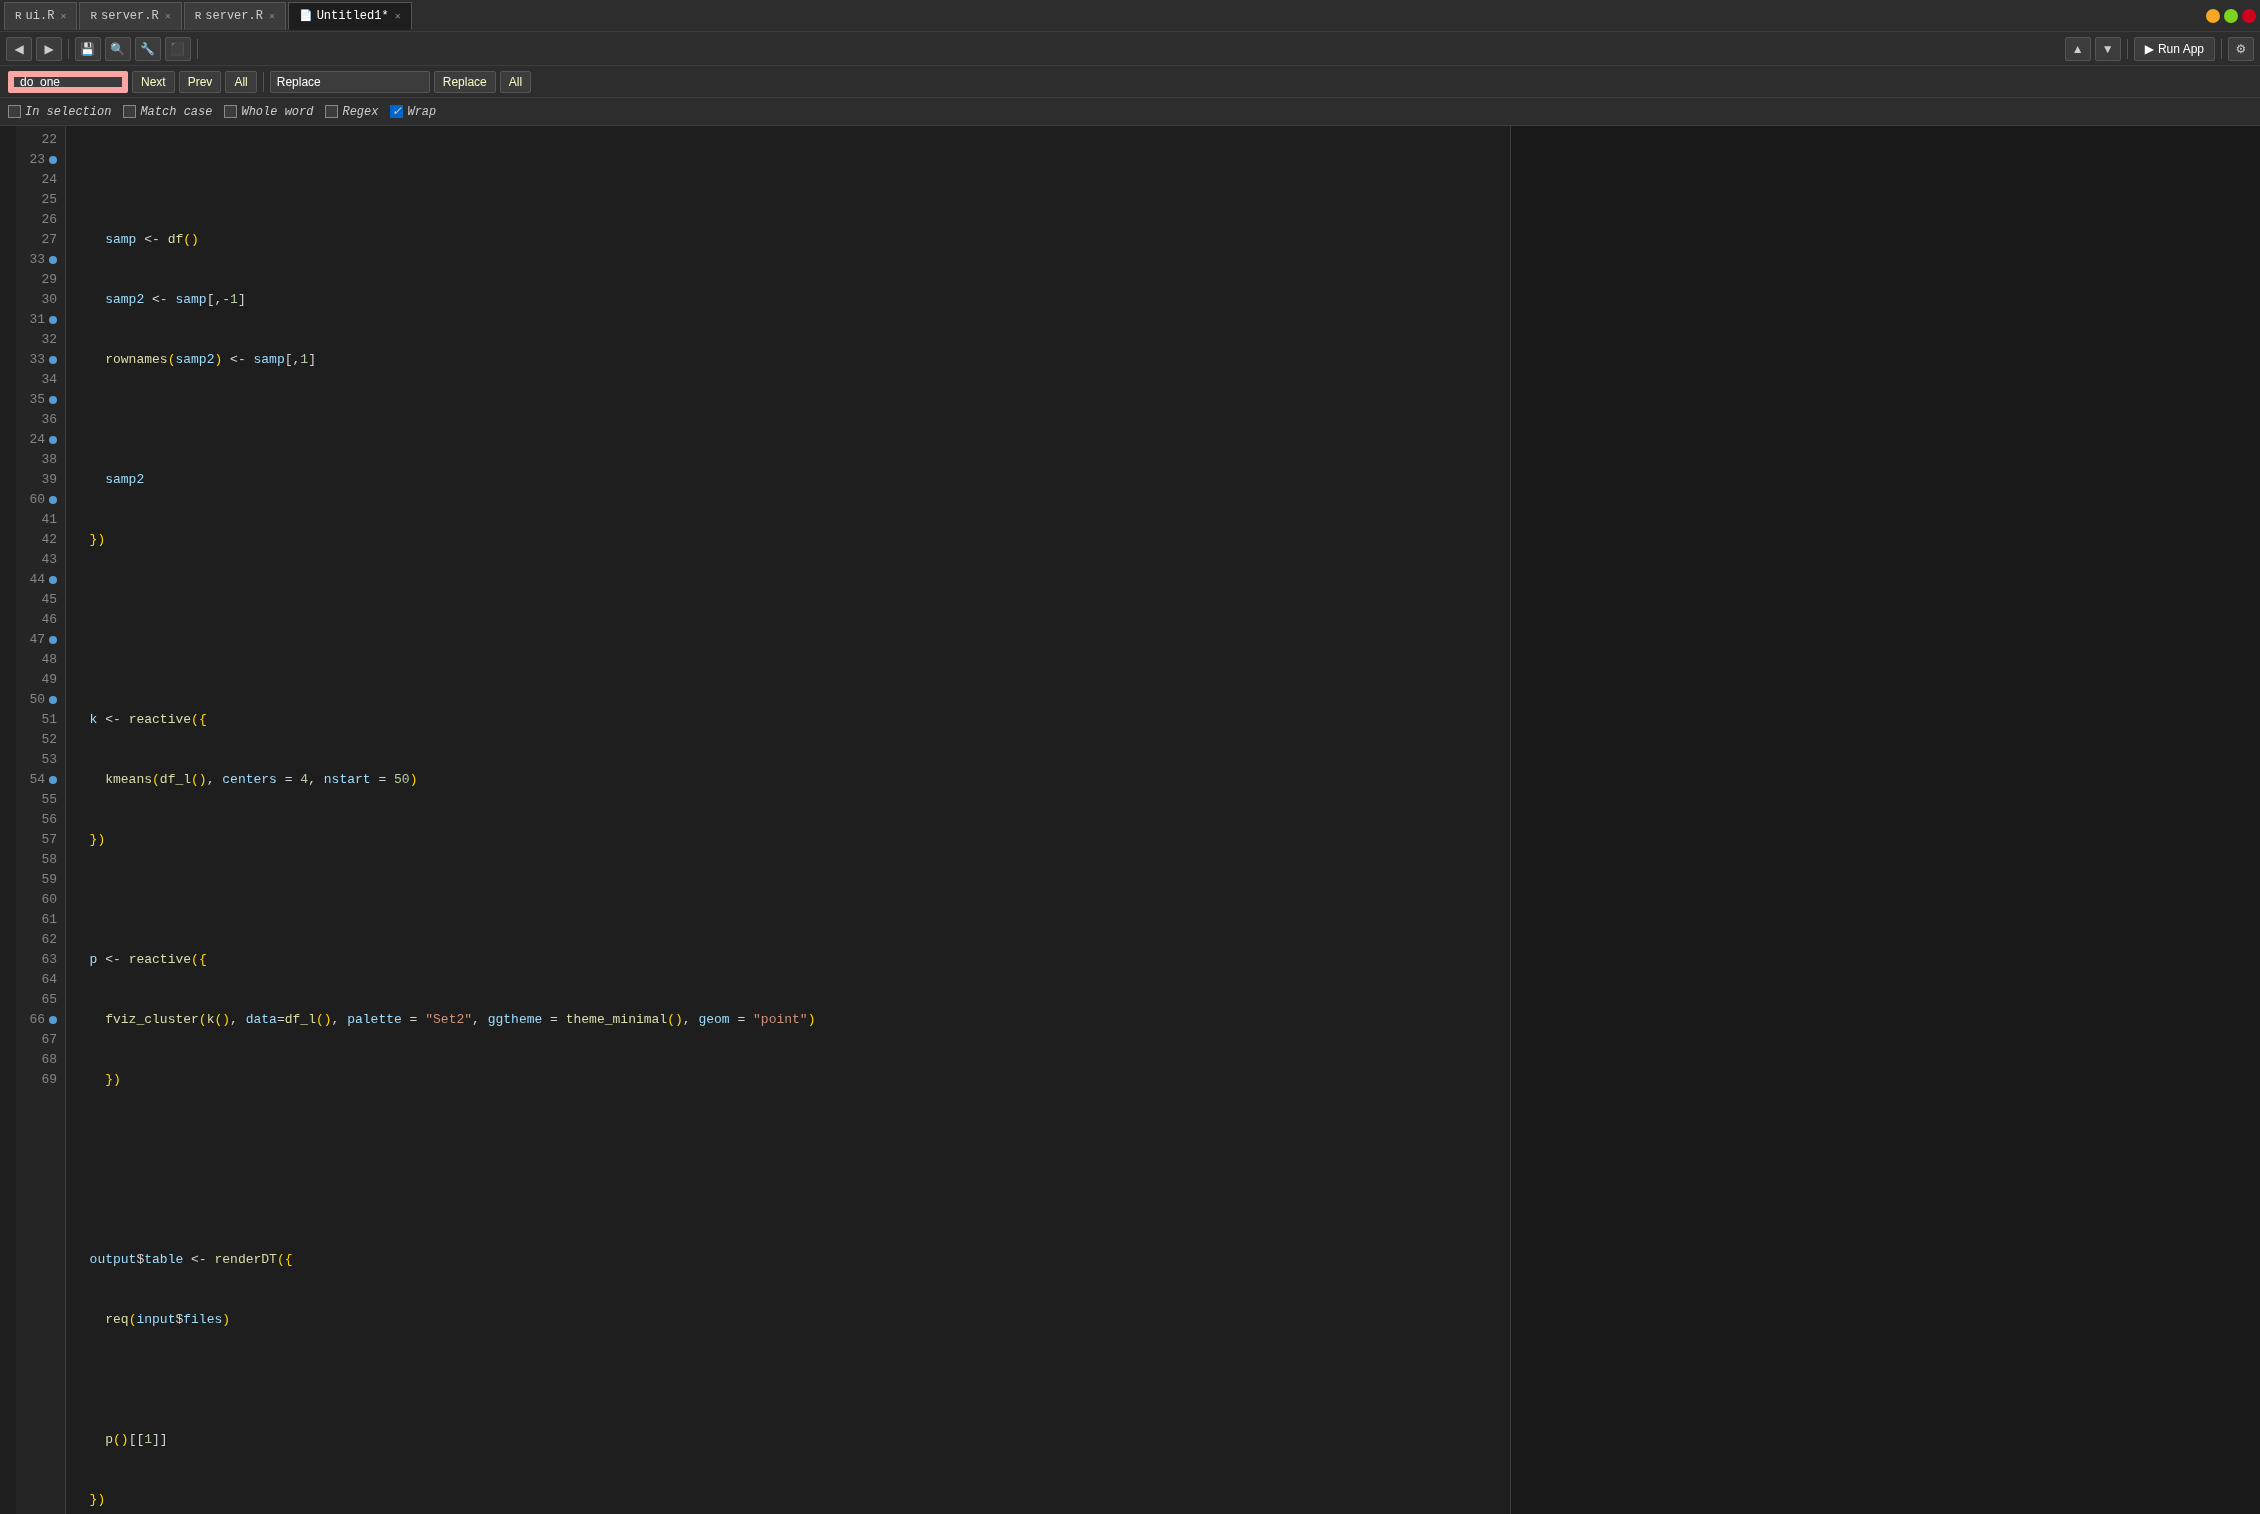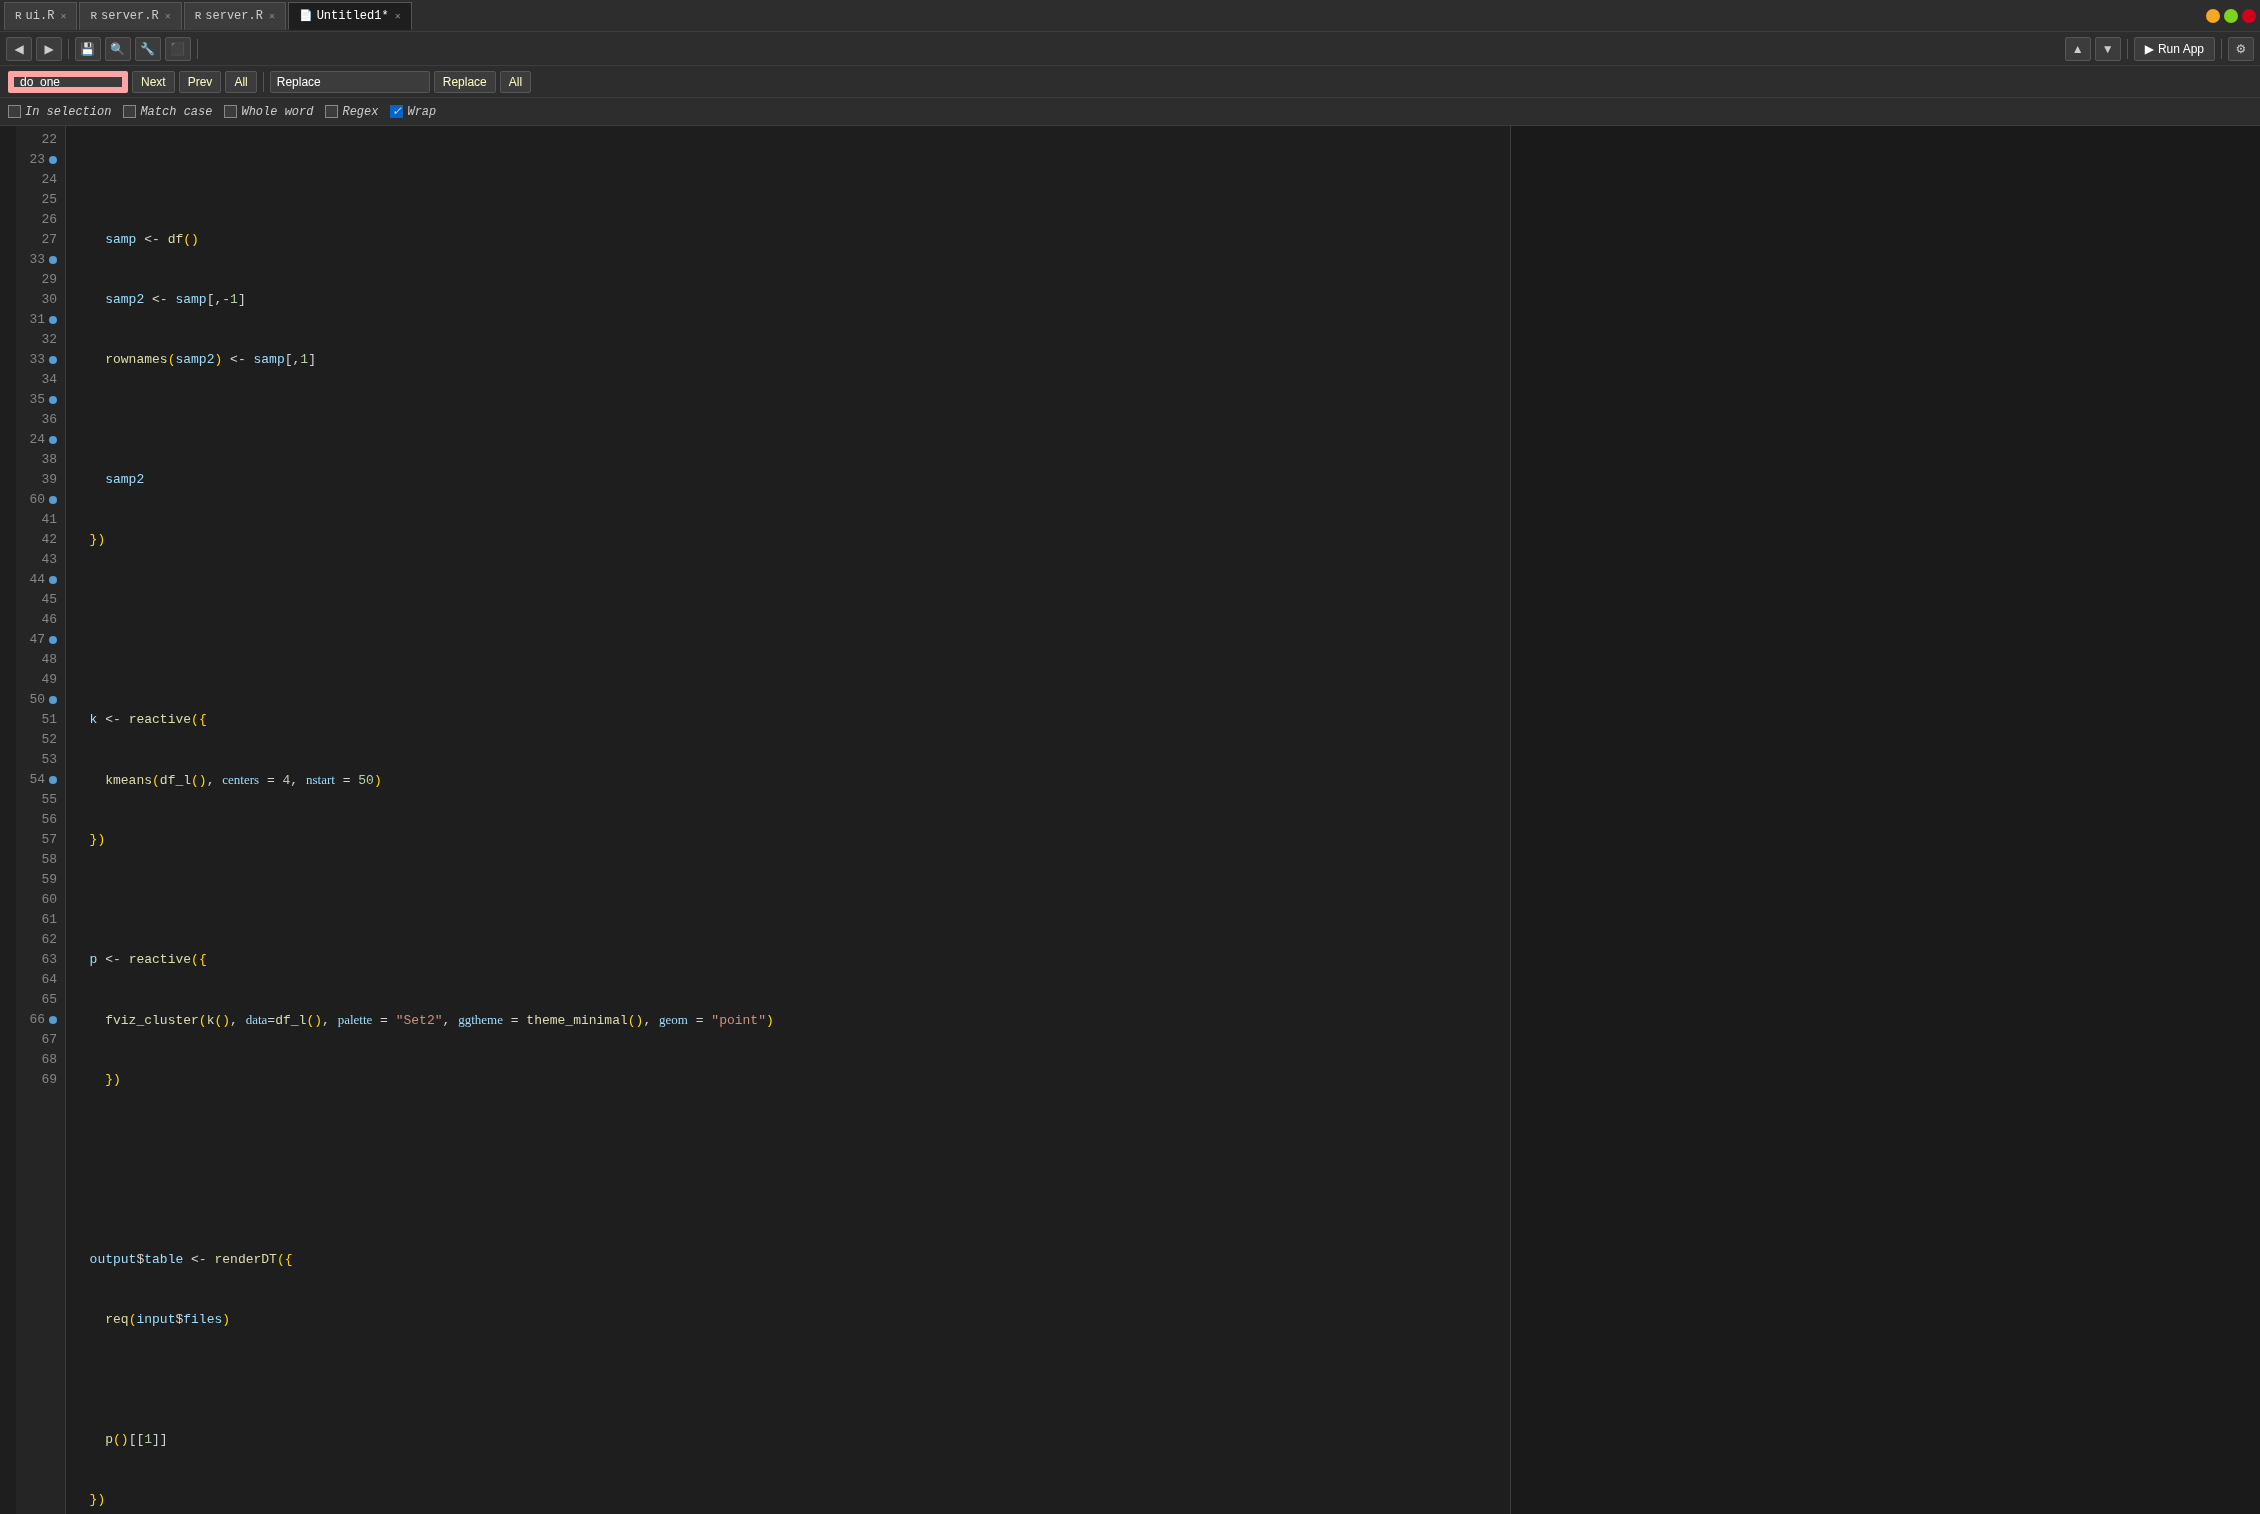--- a/index.html
+++ b/index.html
@@ -241,21 +241,21 @@
       height: 20px;
       display: block;
     }
     .fn { color: #dcdcaa; }
     .str { color: #ce9178; }
     .num { color: #b5cea8; }
     .op { color: #d4d4d4; }
     .var { color: #9cdcfe; }
     .arrow { color: #d4d4d4; }
     .paren { color: #ffd700; }
-    .param { color: #9cdcfe; font-family: Liberation Serif, serif; }
+    .param { color: #9cdcfe; }
     @keyframes blink {
       0%, 100% { opacity: 1; }
       50% { opacity: 0; }
     }
   </style>
 </head>
 <body>
 
 <div class="title-bar">
 

